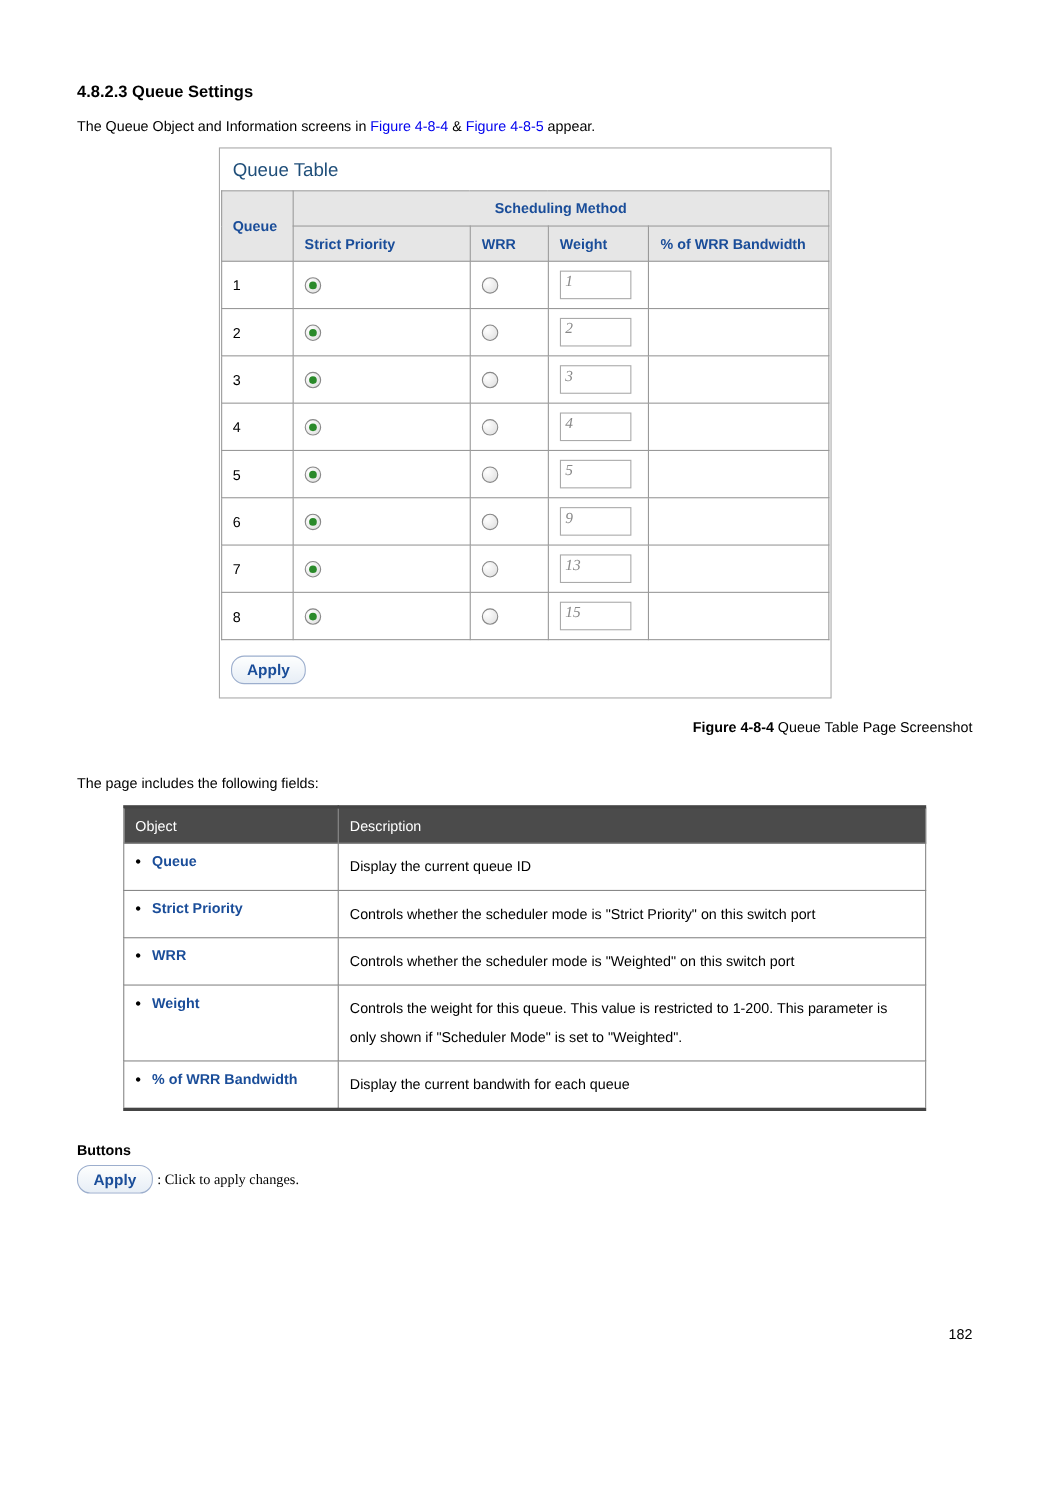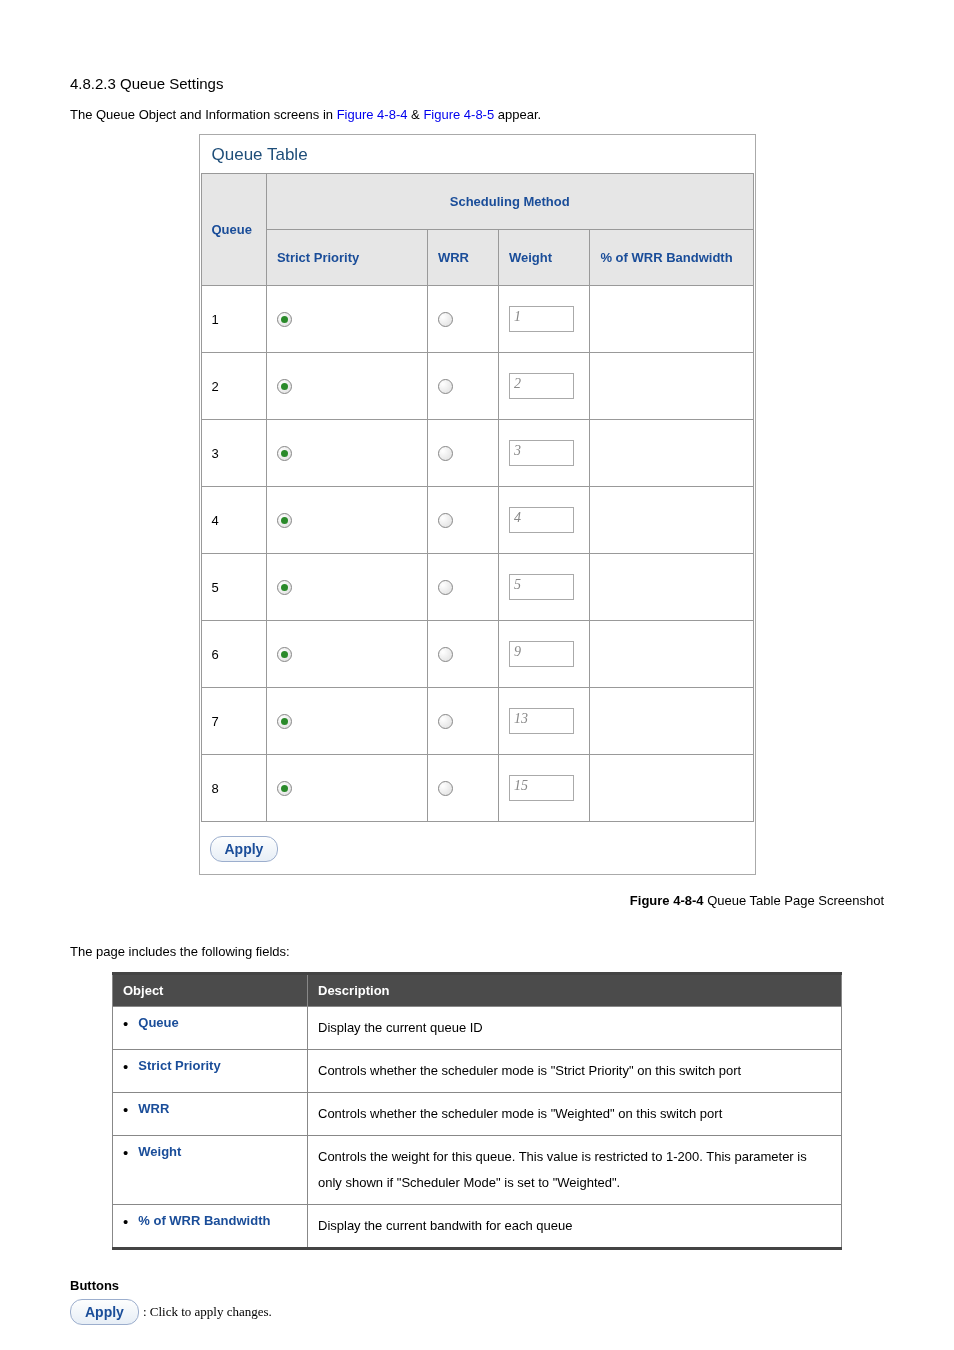--- a/index.html
+++ b/index.html
@@ -5,21 +5,21 @@
   body {
     font-family: Arial, Helvetica, sans-serif;
     font-size: 13px;
     color: #000;
     margin: 0;
     padding: 60px 70px 40px 70px;
     width: 814px;
   }
   h3.section {
     font-size: 15px;
-    font-weight: normal;
+    font-weight: bold;
   }
   .link {
     color: #0000EE;
   }
   .figure-wrap {
     margin: 12px 0 18px 0;
     display: flex;
     justify-content: center;
   }
   .panel {
@@ -33,21 +33,21 @@
     color: #1f4e79;
     padding: 10px 12px 8px 12px;
   }
   table.queue {
     border-collapse: collapse;
     width: calc(100% - 2px);
     margin: 0 1px 0 1px;
   }
   table.queue th, table.queue td {
     border: 1px solid #999;
-    padding: 20px 10px;
+    padding: 8px 10px;
     font-size: 13px;
     text-align: left;
   }
   table.queue th {
     background: #e6e6e6;
     color: #1a4d99;
     font-weight: bold;
   }
   .col-strict { width: 140px; text-align:center; }
   .col-wrr { width: 50px; text-align:center; }
@@ -100,21 +100,21 @@
     margin: 18px 0 36px 0;
   }
   table.fields {
     border-collapse: collapse;
     width: 730px;
     margin: 10px auto 28px auto;
   }
   table.fields tr.header td {
     background:#4b4b4b;
     color:#fff;
-    font-weight:bold;
+    font-weight:normal;
   }
   table.fields td {
     border:1px solid #888;
     padding:8px 10px;
     font-size:13px;
     vertical-align: top;
   }
   table.fields col.obj { width: 195px; }
   table.fields {
     border-top: 3px solid #444;

